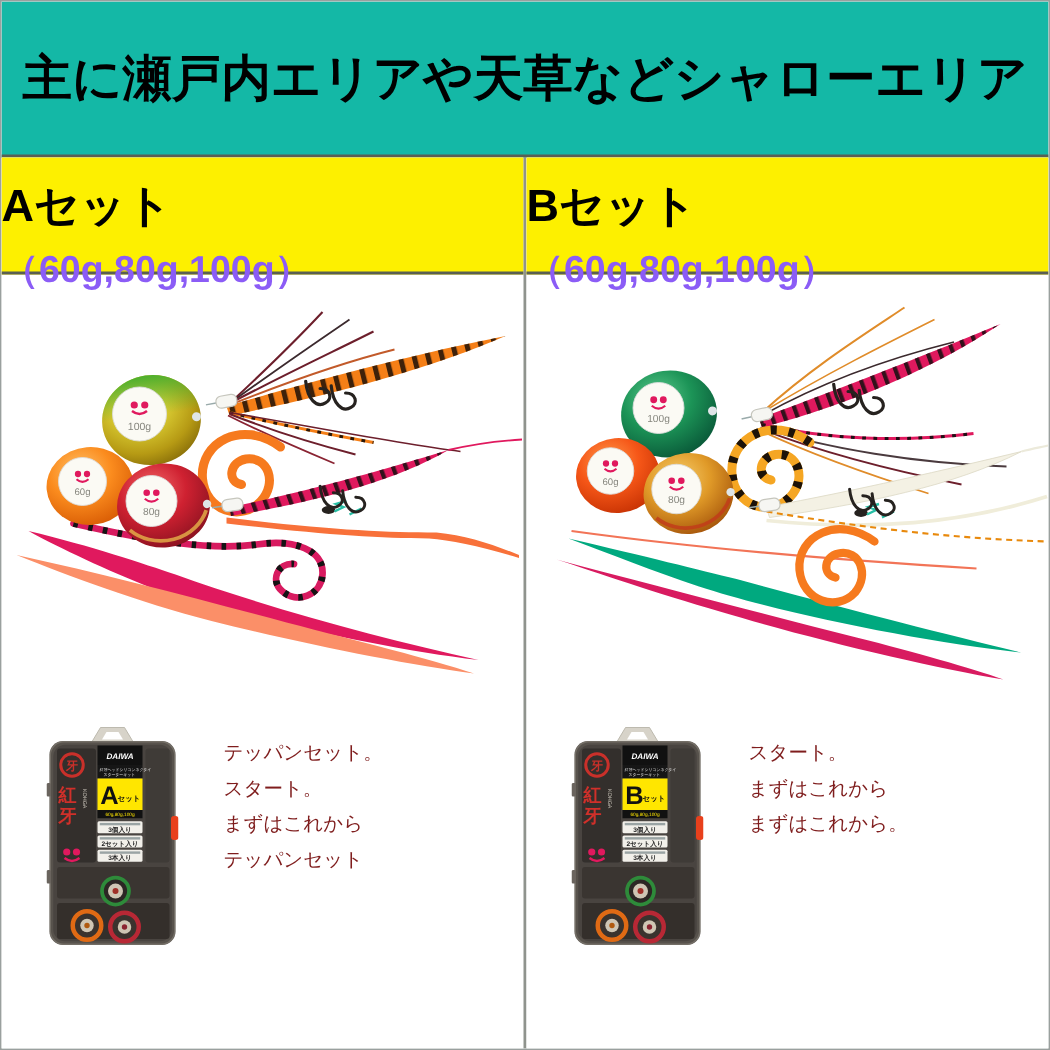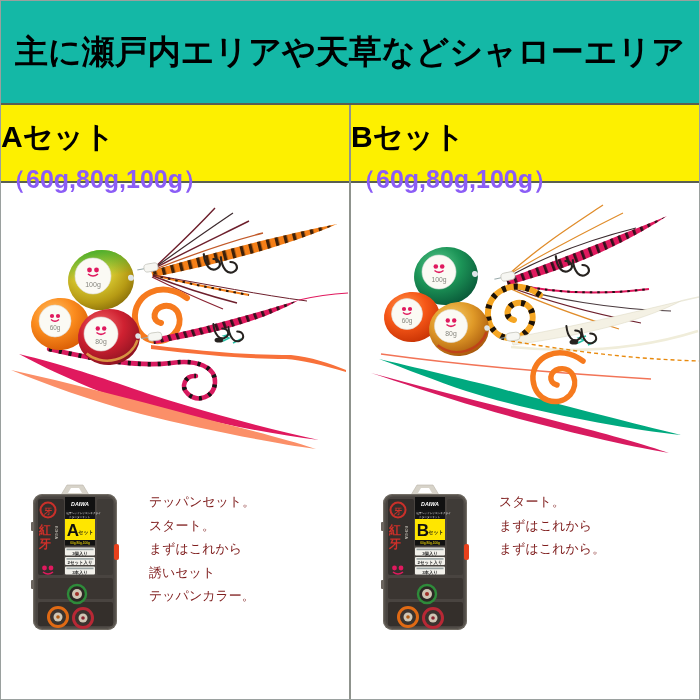--- a/index.html
+++ b/index.html
@@ -230,22 +230,21 @@
               <circle cx="27" cy="133" r="1.8" fill="#b05a10"></circle>
             <circle cx="52" cy="134" r="9.5" fill="#3a332e" stroke="#b82835" stroke-width="3"></circle>
             <circle cx="52" cy="134" r="4.5" fill="#cfc6b4"></circle>
               <circle cx="52" cy="134" r="1.8" fill="#8a2430"></circle>
           </g>
         </svg>
         <div class="desc">
           <div>テッパンセット。</div>
           <div>スタート。</div>
           <div>まずはこれから</div>
-          <div>誘いセット</div>
-          <div>テッパンカラー。</div>
+          <div>テッパンセット</div>
         </div>
       </div>
     </div>
 
     <div class="divider"></div>
 
     <div class="column">
       <div class="col-header">
         <div class="col-title">Bセット</div>
         <div class="col-weights">（60g,80g,100g）</div>

